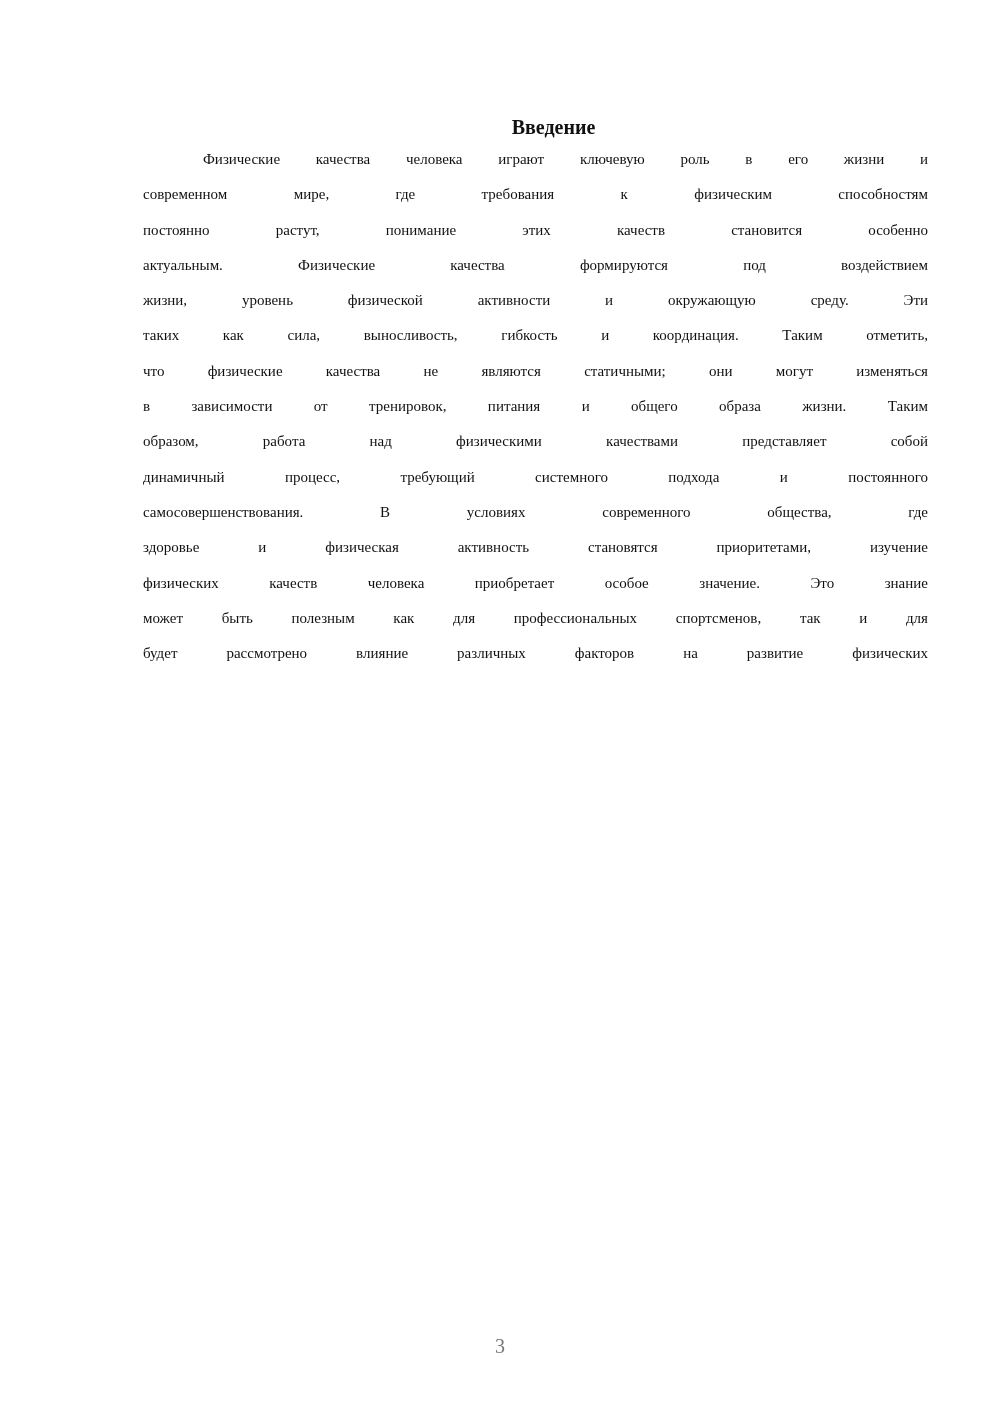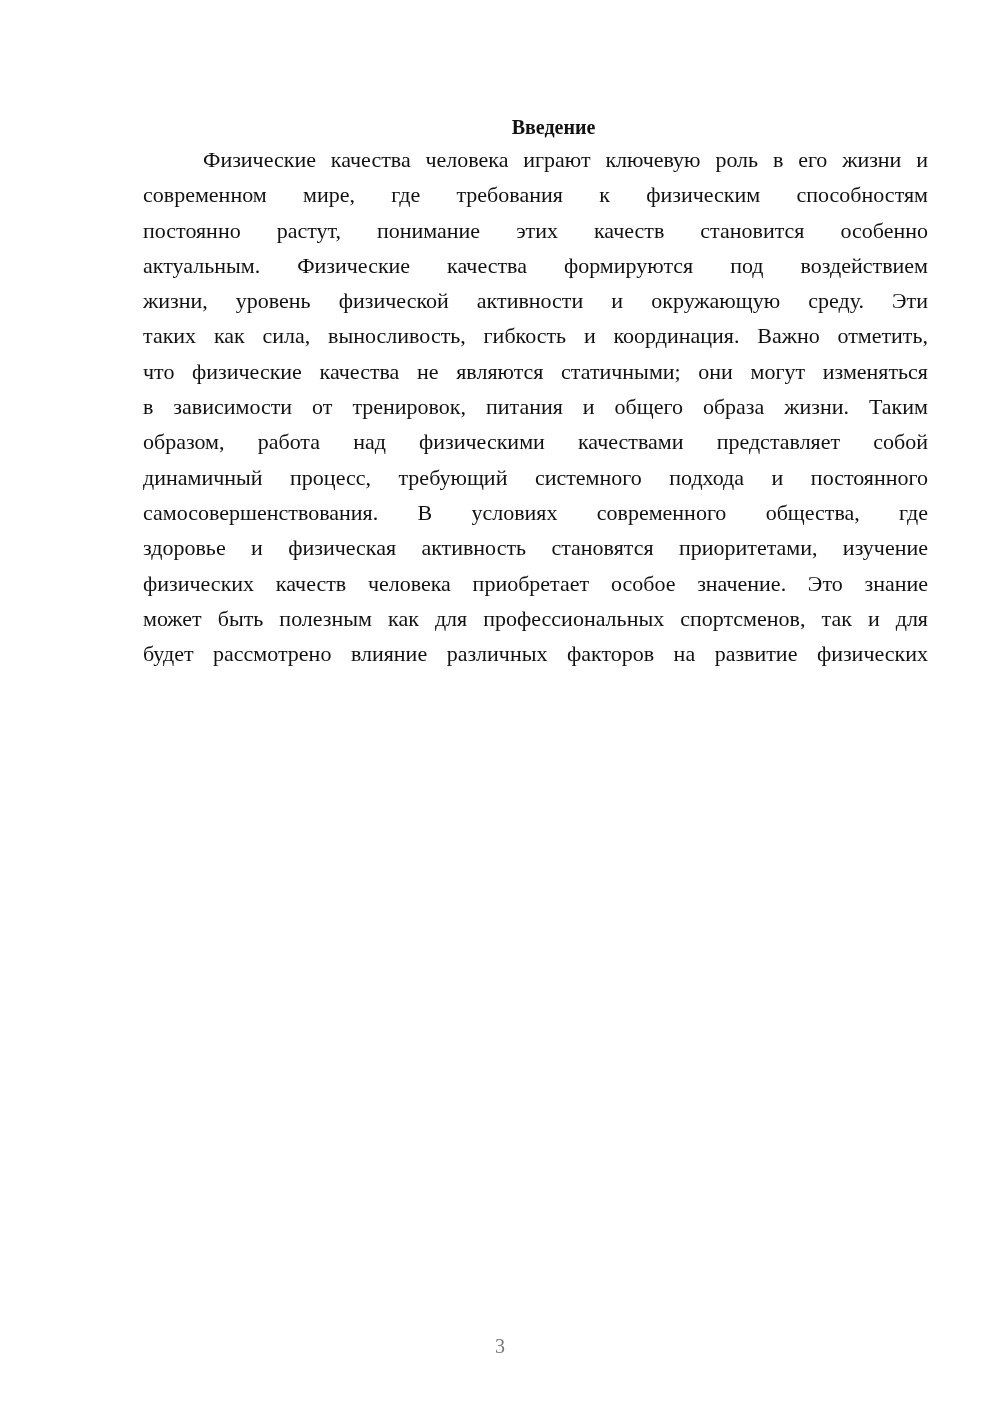--- a/index.html
+++ b/index.html
@@ -38,21 +38,21 @@
     position: absolute;
     top: 142px;
     left: 143px;
     width: 785px;
     margin: 0;
   }
   .line {
     display: block;
     height: 35.3px;
     line-height: 35.3px;
-    font-size: 22px;
+    font-size: 15px;
     white-space: nowrap;
     text-align: justify;
     text-align-last: justify;
   }
   .line.indent {
     padding-left: 60px;
   }
   .line.last {
     text-align-last: left;
   }
@@ -72,21 +72,21 @@
 
 <div class="page">
   <h1 class="title">Введение</h1>
 
   <div class="body-text">
     <span class="line indent">Физические качества человека играют ключевую роль в его жизни и</span>
     <span class="line">современном мире, где требования к физическим способностям</span>
     <span class="line">постоянно растут, понимание этих качеств становится особенно</span>
     <span class="line">актуальным. Физические качества формируются под воздействием</span>
     <span class="line">жизни, уровень физической активности и окружающую среду. Эти</span>
-    <span class="line">таких как сила, выносливость, гибкость и координация. Важно отметить,</span>
+    <span class="line">таких как сила, выносливость, гибкость и координация. Таким отметить,</span>
     <span class="line">что физические качества не являются статичными; они могут изменяться</span>
     <span class="line">в зависимости от тренировок, питания и общего образа жизни. Таким</span>
     <span class="line">образом, работа над физическими качествами представляет собой</span>
     <span class="line">динамичный процесс, требующий системного подхода и постоянного</span>
     <span class="line">самосовершенствования. В условиях современного общества, где</span>
     <span class="line">здоровье и физическая активность становятся приоритетами, изучение</span>
     <span class="line">физических качеств человека приобретает особое значение. Это знание</span>
     <span class="line">может быть полезным как для профессиональных спортсменов, так и для</span>
     <span class="line">будет рассмотрено влияние различных факторов на развитие физических</span>
   </div>

